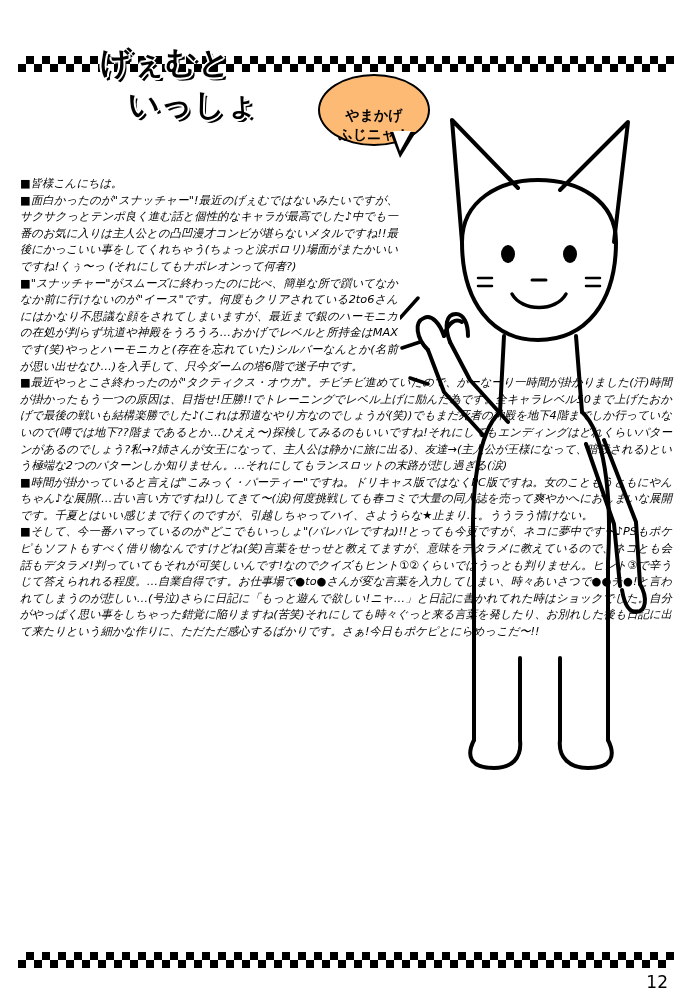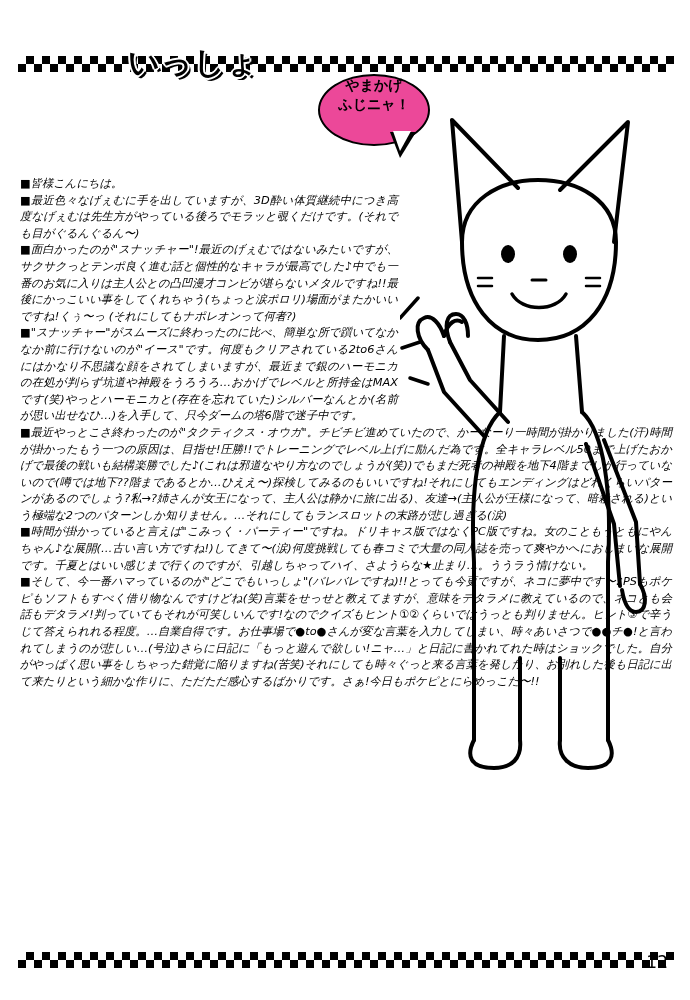--- a/index.html
+++ b/index.html
@@ -55,38 +55,39 @@
     letter-spacing: 1px;
     color: #000;
     text-shadow:
       -1px -1px 0 #fff, 1px -1px 0 #fff, -1px 1px 0 #fff, 1px 1px 0 #fff,
       -2px 0 0 #fff, 2px 0 0 #fff, 0 -2px 0 #fff, 0 2px 0 #fff,
       3px 3px 0 #000;
     white-space: nowrap;
   }
   .title-line.second {
     margin-left: 28px;
-    margin-top: 0;
+    margin-top: 12px;
+    font-family: Liberation Mono, monospace;
   }
 
   
   .balloon {
     position: absolute;
     left: 318px;
     top: 74px;
     width: 108px;
     height: 68px;
     border: 2.5px solid #000;
     border-radius: 50% / 50%;
-    background: #ec4899;
+    background: #fdba74;
     z-index: 6;
     display: flex;
     flex-direction: column;
     align-items: center;
-    justify-content: flex-start;
+    justify-content: flex-end;
   }
   .balloon-text {
     font-family: "DejaVu Sans", sans-serif;
     font-size: 14px;
     font-weight: bold;
     line-height: 1.35;
     text-align: center;
     white-space: pre-line;
   }
   .balloon-tail {
@@ -142,33 +143,34 @@
   .col-narrow {
     width: 378px;
   }
   .col-wide {
     width: 652px;
   }
 
   .page-number {
     position: absolute;
     right: 22px;
-    top: 952px;
+    top: 972px;
     font-family: "DejaVu Sans", sans-serif;
     font-size: 17px;
     color: #000;
   }
 </style>
 </head>
 <body>
 
 <div class="checker checker-top"></div>
 <div class="checker checker-bottom"></div>
 
 <div class="title-block">
+  <div class="title-line">げぇむと</div>
   <div class="title-line second">いっしょ</div>
 </div>
 
 <div class="balloon">
   <div class="balloon-text">やまかげ
 ふじニャ！</div>
 </div>
 <div class="balloon-tail"></div>
 
 <svg class="cat-art" viewBox="0 0 280 700" xmlns="http://www.w3.org/2000/svg">
@@ -219,21 +221,20 @@
     <g stroke-width="3.5">
       <path d="M0 226 L18 206"></path>
       <path d="M2 256 L20 250"></path>
       <path d="M10 286 L28 292"></path>
     </g>
   </g>
 </svg>
 
 <div class="article">
   <p class="para col-narrow">■皆様こんにちは。</p>
-  <p class="para col-narrow">■最近色々なげぇむに手を出していますが、3D酔い体質継続中につき高度なげぇむは先生方がやっている後ろでモラッと覗くだけです。(それでも目がぐるんぐるん〜)</p>
   <p class="para col-narrow">■面白かったのが"スナッチャー"!最近のげぇむではないみたいですが、サクサクっとテンポ良く進む話と個性的なキャラが最高でした♪中でも一番のお気に入りは主人公との凸凹漫才コンビが堪らないメタルですね!!最後にかっこいい事をしてくれちゃう(ちょっと涙ポロリ)場面がまたかいいですね!くぅ〜っ (それにしてもナポレオンって何者?)</p>
   <p class="para col-narrow">■"スナッチャー"がスムーズに終わったのに比べ、簡単な所で躓いてなかなか前に行けないのが"イース"です。何度もクリアされている2to6さんにはかなり不思議な顔をされてしまいますが、最近まで銀のハーモニカの在処が判らず坑道や神殿をうろうろ…おかげでレベルと所持金はMAXです(笑)やっとハーモニカと(存在を忘れていた)シルバーなんとか(名前が思い出せなひ…)を入手して、只今ダームの塔6階で迷子中です。</p>
   <p class="para col-wide">■最近やっとこさ終わったのが"タクティクス・オウガ"。チビチビ進めていたので、かーなーり一時間が掛かりました(汗)時間が掛かったもう一つの原因は、目指せ!圧勝!!でトレーニングでレベル上げに励んだ為です。全キャラレベル50まで上げたおかげで最後の戦いも結構楽勝でした♪(これは邪道なやり方なのでしょうが(笑))でもまだ死者の神殿を地下4階までしか行っていないので(噂では地下??階まであるとか…ひええ〜)探検してみるのもいいですね!それにしてもエンディングはどれくらいパターンがあるのでしょう?私→?姉さんが女王になって、主人公は静かに旅に出る)、友達→(主人公が王様になって、暗殺される)という極端な2つのパターンしか知りません。…それにしてもランスロットの末路が悲し過ぎる(涙)</p>
   <p class="para col-wide">■時間が掛かっていると言えば"こみっく・パーティー"ですね。ドリキャス版ではなくPC版ですね。女のこともうともにやんちゃん♪な展開(…古い言い方ですね!)してきて〜(涙)何度挑戦しても春コミで大量の同人誌を売って爽やかへにおしまいな展開です。千夏とはいい感じまで行くのですが、引越しちゃってハイ、さようらな★止まり…。ううラう情けない。</p>
   <p class="para col-wide">■そして、今一番ハマっているのが"どこでもいっしょ"(バレバレですね)!!とっても今更ですが、ネコに夢中です〜♪PSもポケピもソフトもすべく借り物なんですけどね(笑)言葉をせっせと教えてますが、意味をデタラメに教えているので、ネコとも会話もデタラメ!判っていてもそれが可笑しいんです!なのでクイズもヒント①②くらいではうっとも判りません。ヒント③で辛うじて答えられれる程度。…自業自得です。お仕事場で●to●さんが変な言葉を入力してしまい、時々あいさつで●●チ●!と言われてしまうのが悲しい…(号泣)さらに日記に「もっと遊んで欲しい!ニャ…」と日記に書かれてれた時はショックでした。自分がやっぱく思い事をしちゃった錯覚に陥りますね(苦笑)それにしても時々ぐっと来る言葉を発したり、お別れした後も日記に出て来たりという細かな作りに、ただただ感心するばかりです。さぁ!今日もポケピとにらめっこだ〜!!</p>
 </div>
 
 <div class="page-number">12</div>
 
 </body></html>

